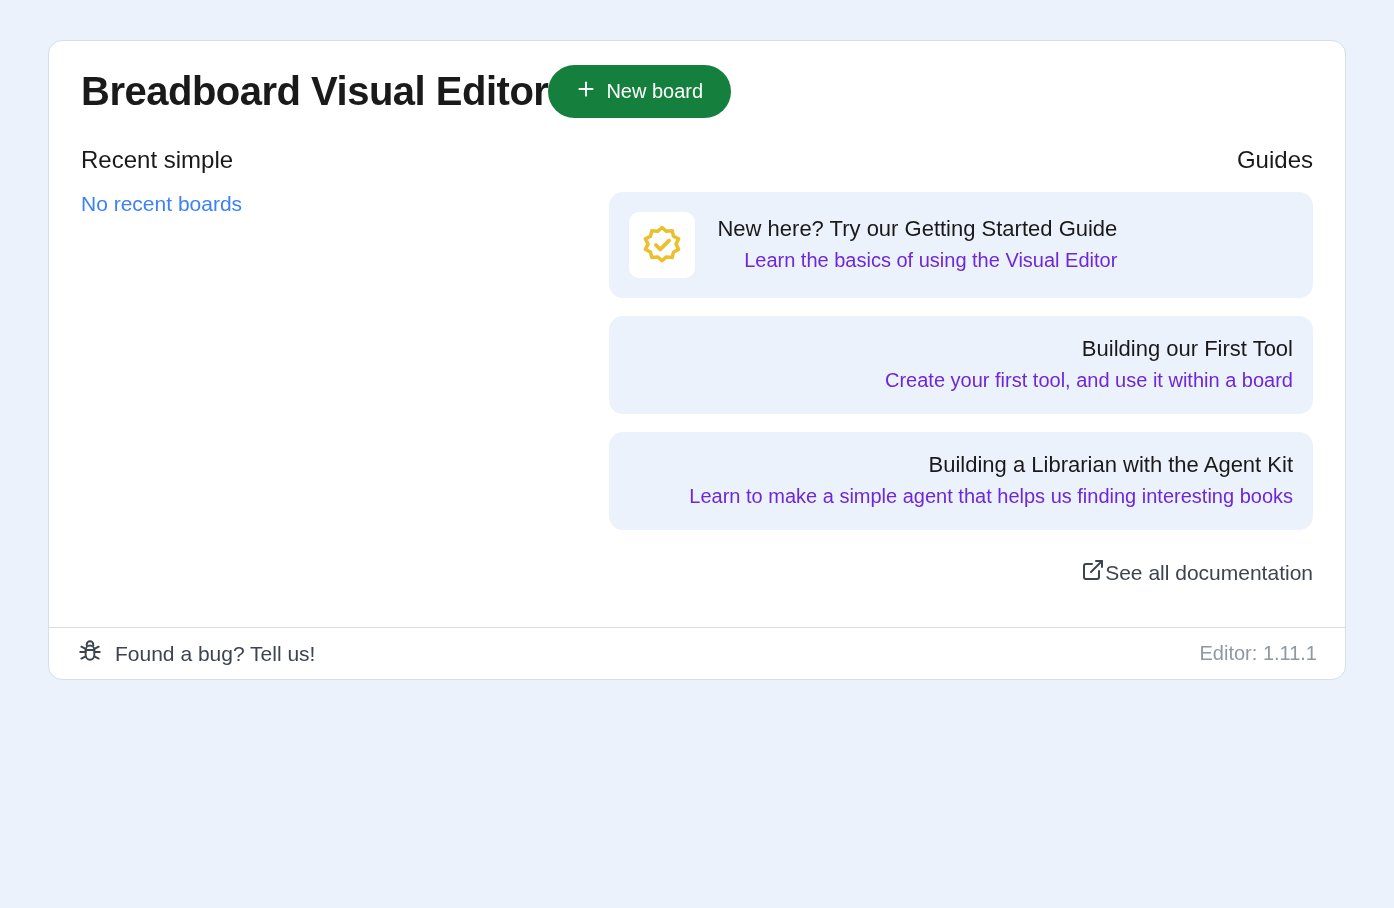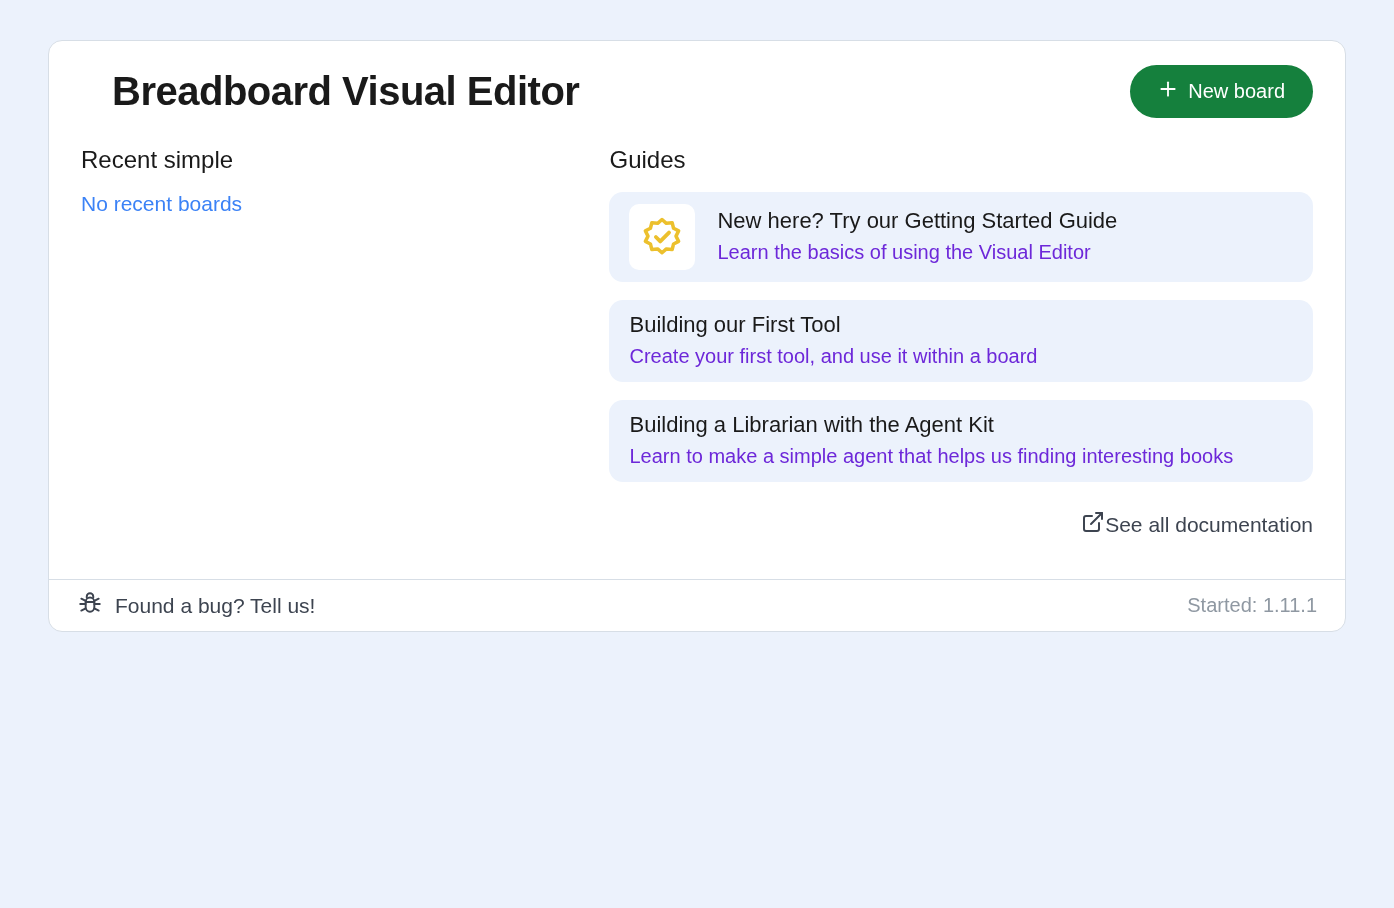--- a/index.html
+++ b/index.html
@@ -17,24 +17,23 @@
       background: #fff;
       border: 1px solid #d7dee6;
       border-radius: 14px;
       overflow: hidden;
     }
     .card-body {
       padding: 24px 32px 40px 32px;
     }
     .header-row {
       display: flex;
-      justify-content: space-between;
+      justify-content: flex-start;
       align-items: center;
       margin-bottom: 28px;
-      margin-left: 31px;
     }
     .page-title {
       font-size: 40px;
       font-weight: 600;
       color: #1a1a1a;
       letter-spacing: -0.5px;
     }
     .new-board-btn {
       display: inline-flex;
       align-items: center;
@@ -54,35 +53,36 @@
     }
     .columns {
       display: flex;
       gap: 48px;
     }
     .col-left {
       flex: 0 0 39%;
     }
     .col-right {
       flex: 1;
+      text-align: right;
     }
     .section-head {
       font-size: 24px;
       font-weight: 500;
       color: #1a1a1a;
       margin-bottom: 18px;
     }
     .muted {
       font-size: 21px;
       color: #3b82f6;
     }
     .guide {
       background: #ecf2fc;
       border-radius: 14px;
-      padding: 12px 20px;
+      padding: 20px 20px;
       margin-bottom: 18px;
       cursor: pointer;
     }
     .guide.with-badge {
       display: flex;
       gap: 22px;
       align-items: center;
     }
     .guide .badge {
       width: 66px;
@@ -213,15 +213,15 @@
           <line x1="3" y1="13" x2="8" y2="13"></line>
           <line x1="16" y1="13" x2="21" y2="13"></line>
           <path d="M4 8l4 2"></path>
           <path d="M20 8l-4 2"></path>
           <path d="M4 19l4-2"></path>
           <path d="M20 19l-4-2"></path>
         </svg>
       </span>
       <span>Found a bug? Tell us!</span>
     </a>
-    <span class="version">Started: 1.11.1</span>
+    <span class="version">Editor: 1.11.1</span>
   </div>
 </div>
 
 </body></html>

